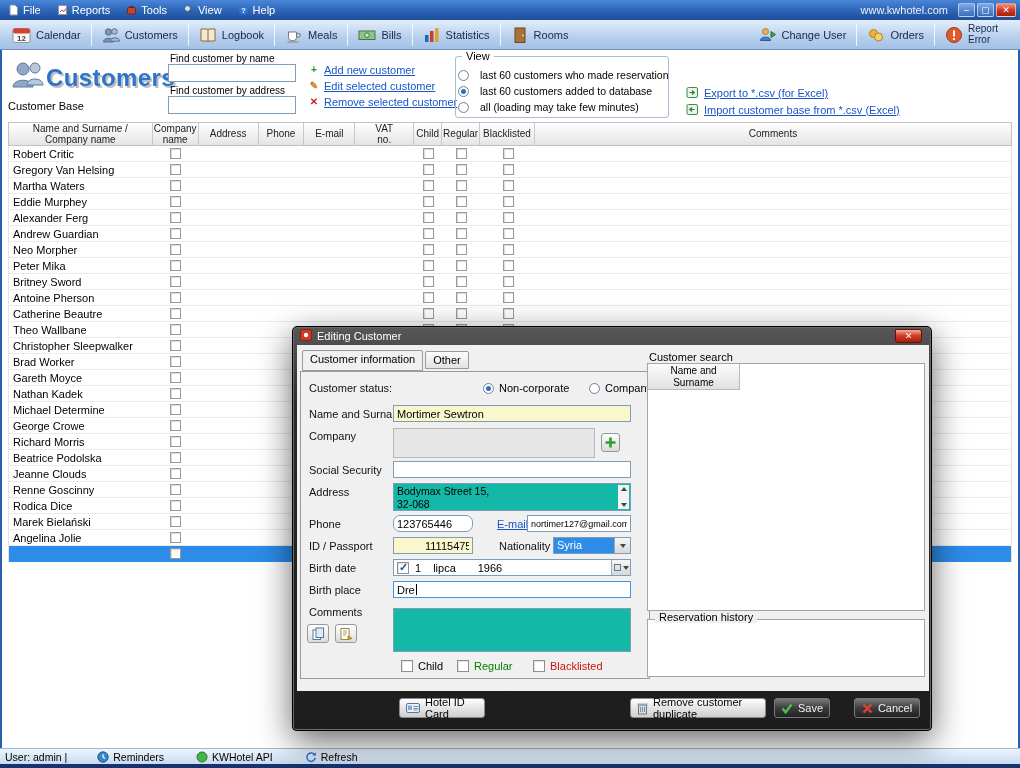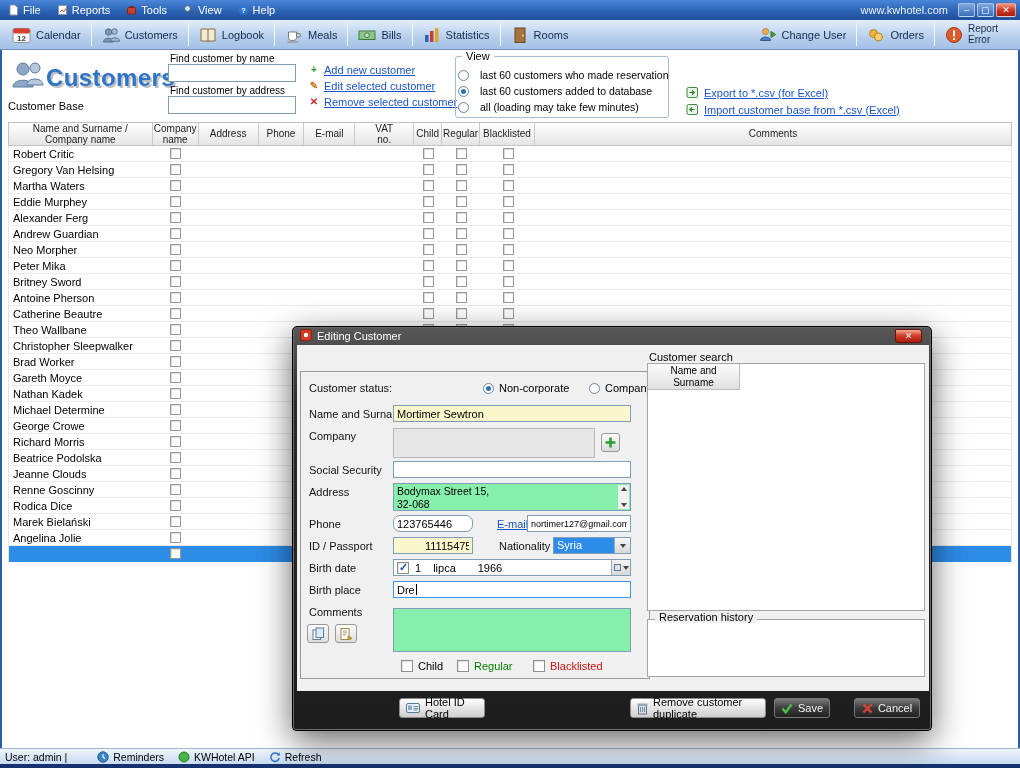--- a/index.html
+++ b/index.html
@@ -55,21 +55,21 @@
 .th{height:100%;border-right:1px solid #c9c9c9;display:flex;align-items:center;justify-content:center;text-align:center;font-size:10px;line-height:1.15;white-space:pre-line;color:#222;overflow:hidden}
 .th:last-child{border-right:none}
 #tbody{position:absolute;left:8px;top:146px;width:1004px;border-left:1px solid #e4e4e4;border-right:1px solid #e4e4e4}
 .trow{position:relative;height:16px;border-bottom:1px solid #ebebeb;background:#fff}
 .trow .nm{position:absolute;left:4px;top:2px;font-size:11px;white-space:nowrap}
 .trow.selected{background:#2d8ce8;border-bottom-color:#2d8ce8}
 .cb{position:absolute;top:2px;width:11px;height:11px;background:#fff;border:1px solid #999;box-shadow:inset 1px 1px 1px rgba(0,0,0,.15)}
 
 
 #statusbar{position:absolute;left:0;top:748px;width:1020px;height:16px;background:linear-gradient(#eef5fc,#c8dbf1);border-top:1px solid #9db7d8;display:flex;align-items:center;font-size:10.5px;padding-left:5px;z-index:5}
-#sb-items{display:flex;gap:14px;margin-left:30px}
+#sb-items{display:flex;gap:32px;margin-left:30px}
 .sb-item{display:flex;align-items:center;gap:4px}
 .sb-ico svg{display:block}
 #taskbar{position:absolute;left:0;top:764px;width:1020px;height:4px;background:#16336e;z-index:5}
 
 
 #dialog{position:absolute;left:292px;top:326px;width:640px;height:405px;background:linear-gradient(#585858,#2a2a2a 20%,#1d1d1d);border:1px solid #000;border-radius:5px 5px 4px 4px;box-shadow:0 10px 34px rgba(0,0,0,.6), inset 0 0 0 1px #6a6a6a;z-index:100}
 #dlg-titlebar{height:18px;display:flex;align-items:center;gap:5px;color:#fff;font-size:11px;padding-left:7px}
 #dlg-close{position:absolute;right:9px;top:2px;width:27px;height:14px;background:linear-gradient(#f2a violet);background:linear-gradient(#f5a violet)}
 #dlg-close{position:absolute;right:9px;top:2px;width:27px;height:14px;background:linear-gradient(#f5ad99,#d4402c 45%,#a81f0e);border:1px solid #6e0f05;border-radius:0 3px 3px 3px;color:#fff;font-size:9px;line-height:12px;text-align:center}
 #dlg-content{position:absolute;left:4px;top:18px;width:632px;height:346px;background:#f0f0f0}
@@ -80,21 +80,21 @@
 .dlg-label{position:absolute;font-size:11px;color:#111;white-space:nowrap}
 #dlg-status-opts{position:absolute;left:0;top:10px;width:100%;height:14px}
 .dstatus{position:absolute;display:flex;align-items:center;gap:5px;font-size:11px;white-space:nowrap}
 .dinput{position:absolute;height:17px;border:1px solid #7f9db9;background:#fff;font:11px "Liberation Sans",sans-serif;padding:1px 3px;display:flex;align-items:center}
 input.dinput{display:inline-block}
 .yellow{background:#fbf7cd}
 .dinput.focus{border:1px solid #3c97e8}
 .caret{display:inline-block;width:1px;height:11px;background:#000;margin-left:1px}
 .gray-box{position:absolute;border:1px solid #b8b8b8;background:#e6e6e6}
 .plus-btn{position:absolute;width:19px;height:19px;border:1px solid #999;border-radius:3px;background:linear-gradient(#fdfdfd,#dadada);display:flex;align-items:center;justify-content:center}
-.darea{position:absolute;border:1px solid #7f9db9;background:#86efac;font-size:10.5px;line-height:1.25;padding:1px 14px 1px 3px}
+.darea{position:absolute;border:1px solid #7f9db9;background:#14b8a6;font-size:10.5px;line-height:1.25;padding:1px 14px 1px 3px}
 .darea .txt{white-space:pre-line}
 .spin{position:absolute;right:1px;top:1px;bottom:1px;width:11px;display:flex;flex-direction:column;justify-content:space-between;align-items:center;padding:2px 0;background:#f2f2f2}
 .tri{width:0;height:0;border-left:3.5px solid transparent;border-right:3.5px solid transparent;border-top:4px solid #444}
 .tri.up{border-top:none;border-bottom:4px solid #444}
 .email-lbl{color:#1a55c8;text-decoration:underline}
 .combo{position:absolute;height:17px;border:1px solid #7f9db9;background:#fff;display:flex}
 .combo-val{flex:1;background:#2d8ce8;color:#fff;padding:1px 3px;font-size:11px;overflow:hidden;white-space:nowrap}
 .drop-btn{width:16px;background:linear-gradient(#f6f6f6,#d8d8d8);border-left:1px solid #9aaabb;display:flex;align-items:center;justify-content:center}
 .datebox{position:absolute;height:17px;border:1px solid #7f9db9;background:#fff;display:flex;align-items:center;padding-left:3px;font-size:11px}
 .date-drop{margin-left:auto;width:19px;height:15px;display:flex;align-items:center;justify-content:center;gap:2px;background:linear-gradient(#f6f6f6,#d8d8d8);border-left:1px solid #9aaabb}
@@ -587,20 +587,24 @@
   <div id="dlg-titlebar">
     <span><svg width="12" height="12">
           <rect x="0.5" y="0.5" width="11" height="11" rx="2" fill="#cf3a22" stroke="#8e1f0e"></rect>
           <circle cx="6" cy="6" r="2.2" fill="#fff"></circle>
         </svg></span>
     <span>Editing Customer</span>
   </div>
   <span id="dlg-close">✕</span>
 
   <div id="dlg-content">
+    <div id="dlg-tabs">
+      <span class="dtab active">Customer information</span>
+      <span class="dtab">Other</span>
+    </div>
 
     <div id="tab-panel">
       <span class="dlg-label" style="left:8px;top:10px">Customer status:</span>
       <div id="dlg-status-opts">
           <span class="dstatus" style="left: 182px;">
             <span class="radio sel"></span>
             <span>Non-corporate</span>
           </span>
           <span class="dstatus" style="left: 288px;">
             <span class="radio"></span>

